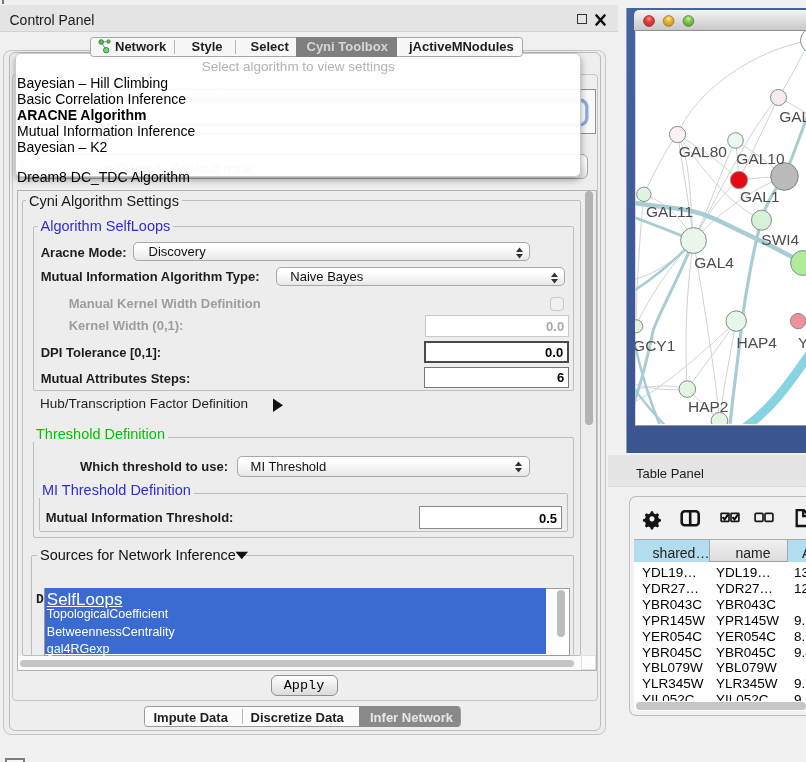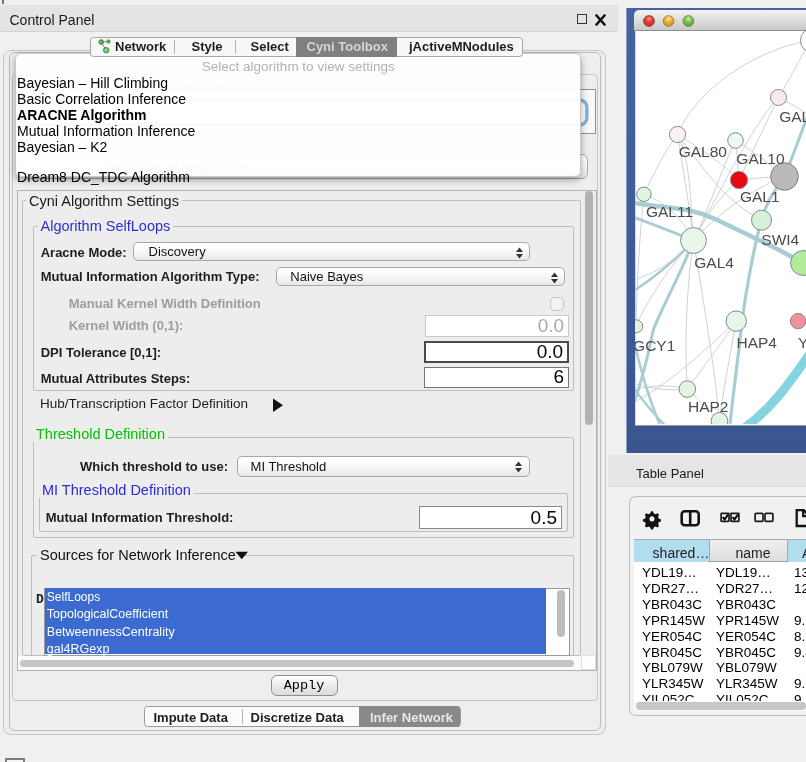--- a/index.html
+++ b/index.html
@@ -6,21 +6,21 @@
   html,body { width:806px; height:762px; overflow:hidden; }
   body { font-family:"Liberation Sans", sans-serif; background:#f0f0f0; position:relative; }
   .abs { position:absolute; }
   .lbl { font-size:13px; font-weight:bold; color:#1d1d1d; white-space:nowrap; }
   .glbl { font-size:13px; font-weight:bold; color:#9d9d9d; white-space:nowrap;padding-left:28px; }
   .combo { position:absolute; border:1px solid #a8a8a8; border-radius:5px;
            background:linear-gradient(#ffffff 20%, #f0f0f0 75%, #e6e6e6);
            box-shadow:inset 0 1px 0 #fff; }
   .combo .ct { position:absolute; top:50%; transform:translateY(-50%); font-size:13px; color:#111; white-space:nowrap; }
   .tfield { position:absolute; background:#fff; }
-  .tfield span { position:absolute; right:3.5px; top:50%; transform:translateY(-50%); font-size:19px; }
+  .tfield span { position:absolute; right:3.5px; top:50%; transform:translateY(-50%); font-size:13px;font-weight:bold; }
   .group { position:absolute; border:1px solid #bdbdbd; border-radius:2px; }
   .gtitle { position:absolute; background:#ededed; padding:0 3px; font-size:14.5px; font-weight:normal; white-space:nowrap; }
   .carr { position:absolute; width:13px; height:12px; }
 </style>
 </head>
 <body>
 
 <div class="abs" style="left:0;top:5px;width:618px;height:27px;background:#e4e4e4;border-bottom:1px solid #d2d2d2;"></div>
 <div class="abs" style="left:1.5px;top:0;width:2.5px;height:4px;background:#777;"></div>
 <div class="abs" style="left:9.5px;top:12px;font-size:14px;color:#1a1a1a;">Control Panel</div>
@@ -129,21 +129,21 @@
 
 <div class="group" style="left:31px;top:555px;width:543px;height:101px;border-bottom:none;"></div>
 <div class="gtitle" style="left:37px;top:546.5px;color:#111;">Sources for Network Inference</div>
 <svg class="abs" style="left:235px;top:551.4px;" width="13.5" height="9" viewBox="0 0 14 9">
     <path d="M0.5 0.5 L13.5 0.5 L7 8.5 Z" fill="#111"></path>
   </svg>
 <div class="abs lbl" style="left:36px;top:592px;font-family:Liberation Mono, monospace;">Data Attributes</div>
 
 <div class="abs" style="left:44px;top:587.5px;width:526px;height:68px;background:#fff;border:1px solid #9a9a9a;"></div>
 <div class="abs" style="left:45px;top:588.3px;width:500.7px;height:66.2px;background:#3b6bd0;"></div>
-<div class="abs" style="left:46.8px;top:589.6px;font-size:12px;color:#fff;">SelfLoops</div>
+<div class="abs" style="left:46.8px;top:589.6px;font-size:17px;color:#fff;text-decoration:underline;">SelfLoops</div>
 <div class="abs" style="left:46.8px;top:607.2px;font-size:12.5px;color:#fff;">TopologicalCoefficient</div>
 <div class="abs" style="left:46.8px;top:624.8px;font-size:12.5px;color:#fff;">BetweennessCentrality</div>
 <div class="abs" style="left:46.8px;top:642.4px;font-size:12.5px;color:#fff;">gal4RGexp</div>
 <div class="abs" style="left:556.5px;top:590px;width:8px;height:47px;background:#bdbdbd;border-radius:4px;"></div>
 
 <div class="abs" style="left:270.5px;top:675px;width:67px;height:20.5px;background:linear-gradient(#ffffff,#e8e8e8 60%,#dcdcdc);border:1px solid #8f8f8f;border-radius:6px;text-align:center;font-size:13.5px;color:#000;line-height:19px;font-family:Liberation Mono, monospace;">Apply</div>
 
 <div class="abs" style="left:144px;top:706px;width:316.5px;height:20.5px;background:#fbfbfb;border:1px solid #9a9a9a;border-radius:3.5px;"></div>
 <div class="abs" style="left:359.3px;top:706px;width:101.2px;height:20.5px;background:#898989;border-radius:0 3.5px 3.5px 0;"></div>
 <div class="abs" style="left:242px;top:709px;width:1px;height:15px;background:#b5b5b5;"></div>

